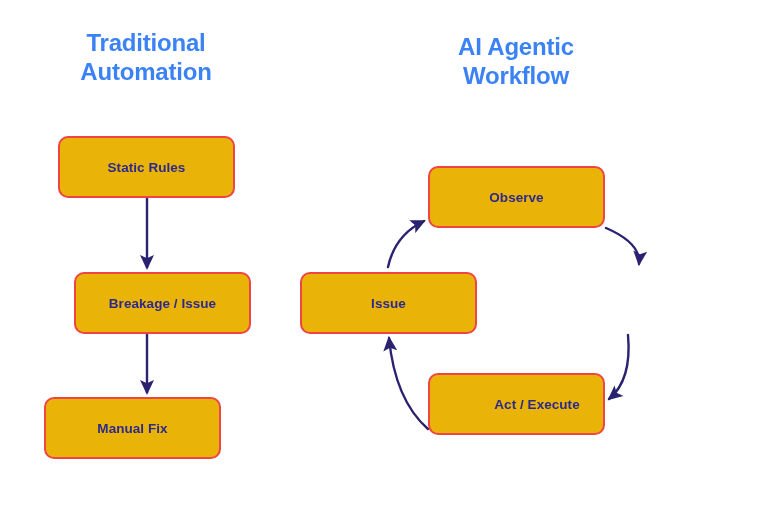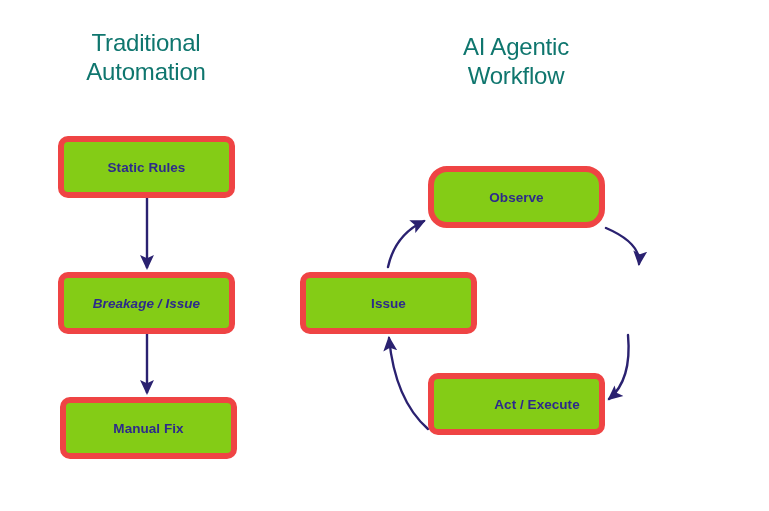--- a/index.html
+++ b/index.html
@@ -14,58 +14,58 @@
   #canvas {
     position: relative;
     width: 769px;
     height: 511px;
     background: #ffffff;
     overflow: hidden;
   }
   .panel-title {
     position: absolute;
     text-align: center;
-    font-weight: normal;
+    font-weight: bold;
     font-size: 24px;
     line-height: 29px;
     letter-spacing: -0.2px;
-    color: #0f766e;
+    color: #3b82f6;
     white-space: pre-line;
   }
   #title-left  { left: 26px;  top: 28px; width: 240px; }
   #title-right { left: 396px; top: 32px; width: 240px; }
 
   .node {
     position: absolute;
     box-sizing: border-box;
     width: 177px;
     height: 62px;
-    background: #84cc16;
-    border: 6px solid #ef4444;
+    background: #eab308;
+    border: 2px solid #ef4444;
     border-radius: 10px;
     display: flex;
     align-items: center;
     justify-content: center;
     z-index: 2;
   }
   .node-label {
     font-size: 13.5px;
     font-weight: bold;
     color: #2d2a8c;
     letter-spacing: 0.05px;
     white-space: nowrap;
   }
 
   
   #node-static-rules { left: 58px; top: 136px; }
-  #node-breakage     { left: 58px; top: 272px; font-style: italic; }
-  #node-manual-fix   { left: 60px; top: 397px; }
+  #node-breakage     { left: 74px; top: 272px; }
+  #node-manual-fix   { left: 44px; top: 397px; }
 
   
-  #node-observe { left: 428px; top: 166px; border-radius: 19px; }
+  #node-observe { left: 428px; top: 166px; }
   #node-reason  { left: 558px; top: 272px; }
   #node-act     { left: 428px; top: 373px; padding-left: 41px; }
   #node-learn   { left: 300px; top: 272px; }
 
   #edges {
     position: absolute;
     left: 0;
     top: 0;
     width: 769px;
     height: 511px;

